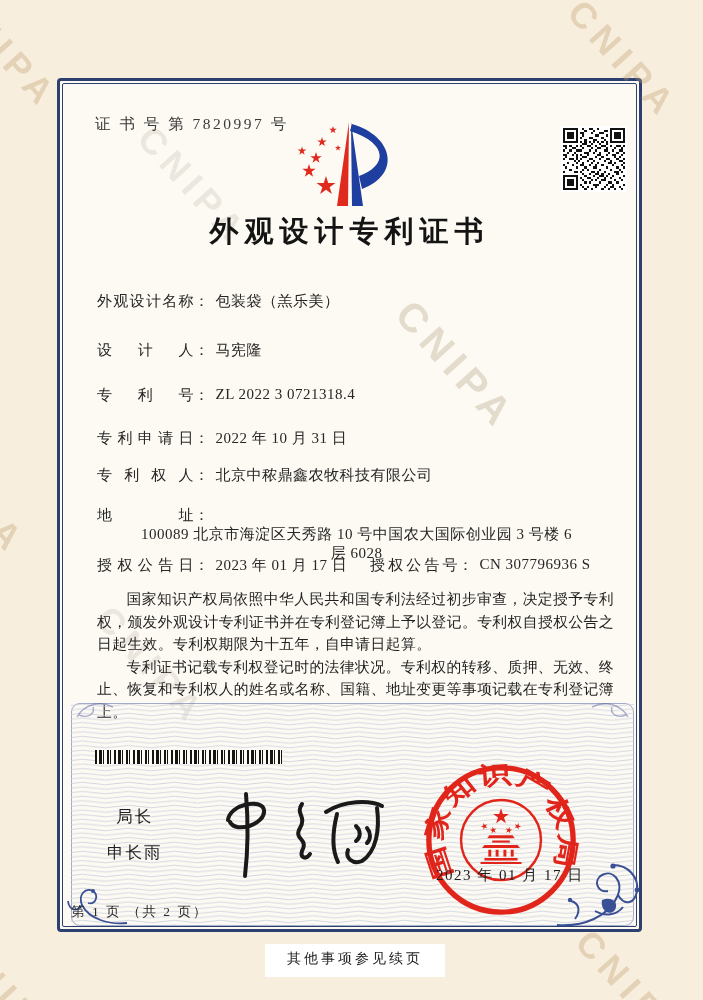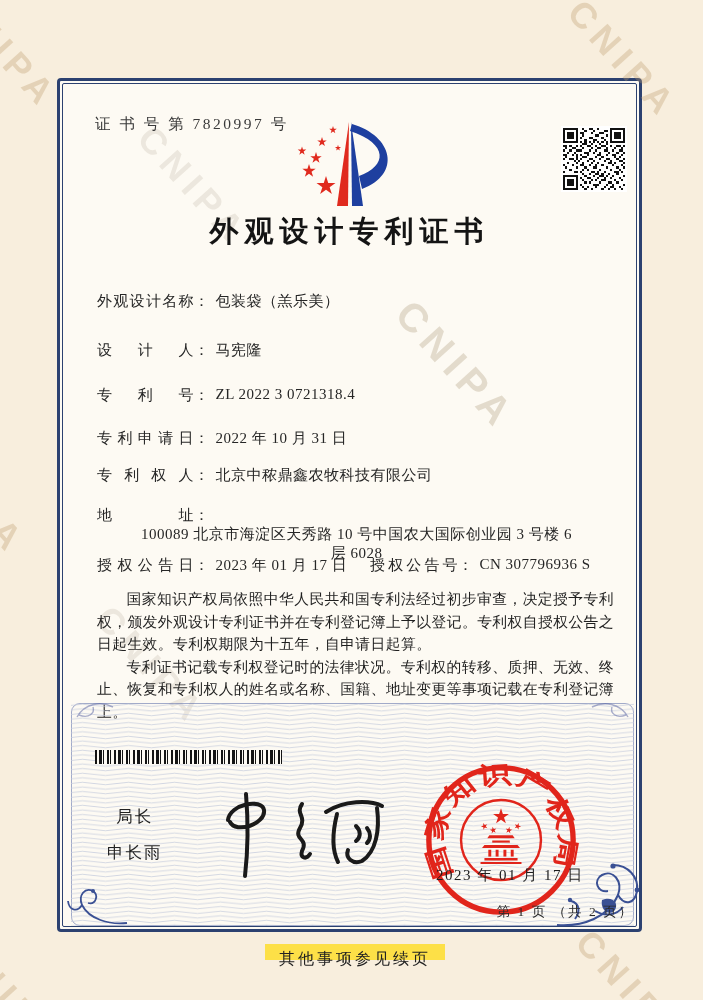--- a/index.html
+++ b/index.html
@@ -80,32 +80,32 @@
     font-size:16.5px; color:#222; letter-spacing:2px;text-align:center;
   }
   .signoff .name{margin-top:14px;}
   .signature{position:absolute; left:139px; top:85px; width:185px; height:92px;}
   .seal{position:absolute; left:352px; top:59px; width:156px; height:156px;}
   .seal-date{
     position:absolute; left:365px; top:163px; white-space:nowrap;
     font-size:15px; letter-spacing:1.5px; color:#1c1c1c;
   }
   .page-num{
-    position:absolute; left:0; top:200px; width:563px; text-align:right;
+    position:absolute; left:0; top:200px; width:563px; text-align:left;
     font-size:13.5px; letter-spacing:2px; color:#2a2a2a;
   }
   .flourish-r{position:absolute; left:484px; top:150px; width:88px; height:78px;}
   .flourish-l{position:absolute; left:-6px; top:176px; width:64px; height:48px; transform:scaleX(-1);}
   .curl-tl{position:absolute; left:4px; top:-6px; width:40px; height:24px; opacity:0.45;}
   .curl-tr{position:absolute; right:4px; top:-6px; width:40px; height:24px; opacity:0.45; transform:scaleX(-1);}
   
   .strip{
-    position:absolute; left:265px; top:944px; width:180px; height:16px;
-    background:#fde047; text-align:center; line-height:30px;
-    font-size:16px; letter-spacing:3px; color:#222;
+    position:absolute; left:265px; top:944px; width:180px; height:33px;
+    background:#ffffff; text-align:center; line-height:30px;
+    font-size:14px; letter-spacing:3px; color:#222;
   }
 </style>
 </head>
 <body>
 
 <svg width="0" height="0" style="position:absolute" aria-hidden="true">
   <defs>
     <path id="star" fill="currentColor" d="M0,-1 L0.2245,-0.309 0.951,-0.309 0.363,0.118 0.588,0.809 0,0.382 -0.588,0.809 -0.363,0.118 -0.951,-0.309 -0.2245,-0.309 Z"></path>
     <pattern id="wv" width="46" height="4.6" patternUnits="userSpaceOnUse">
       <path d="M0 2.3 Q11.5 0 23 2.3 T46 2.3" fill="none" stroke="#c3c9db" stroke-width="0.9" opacity="0.8"></path>

